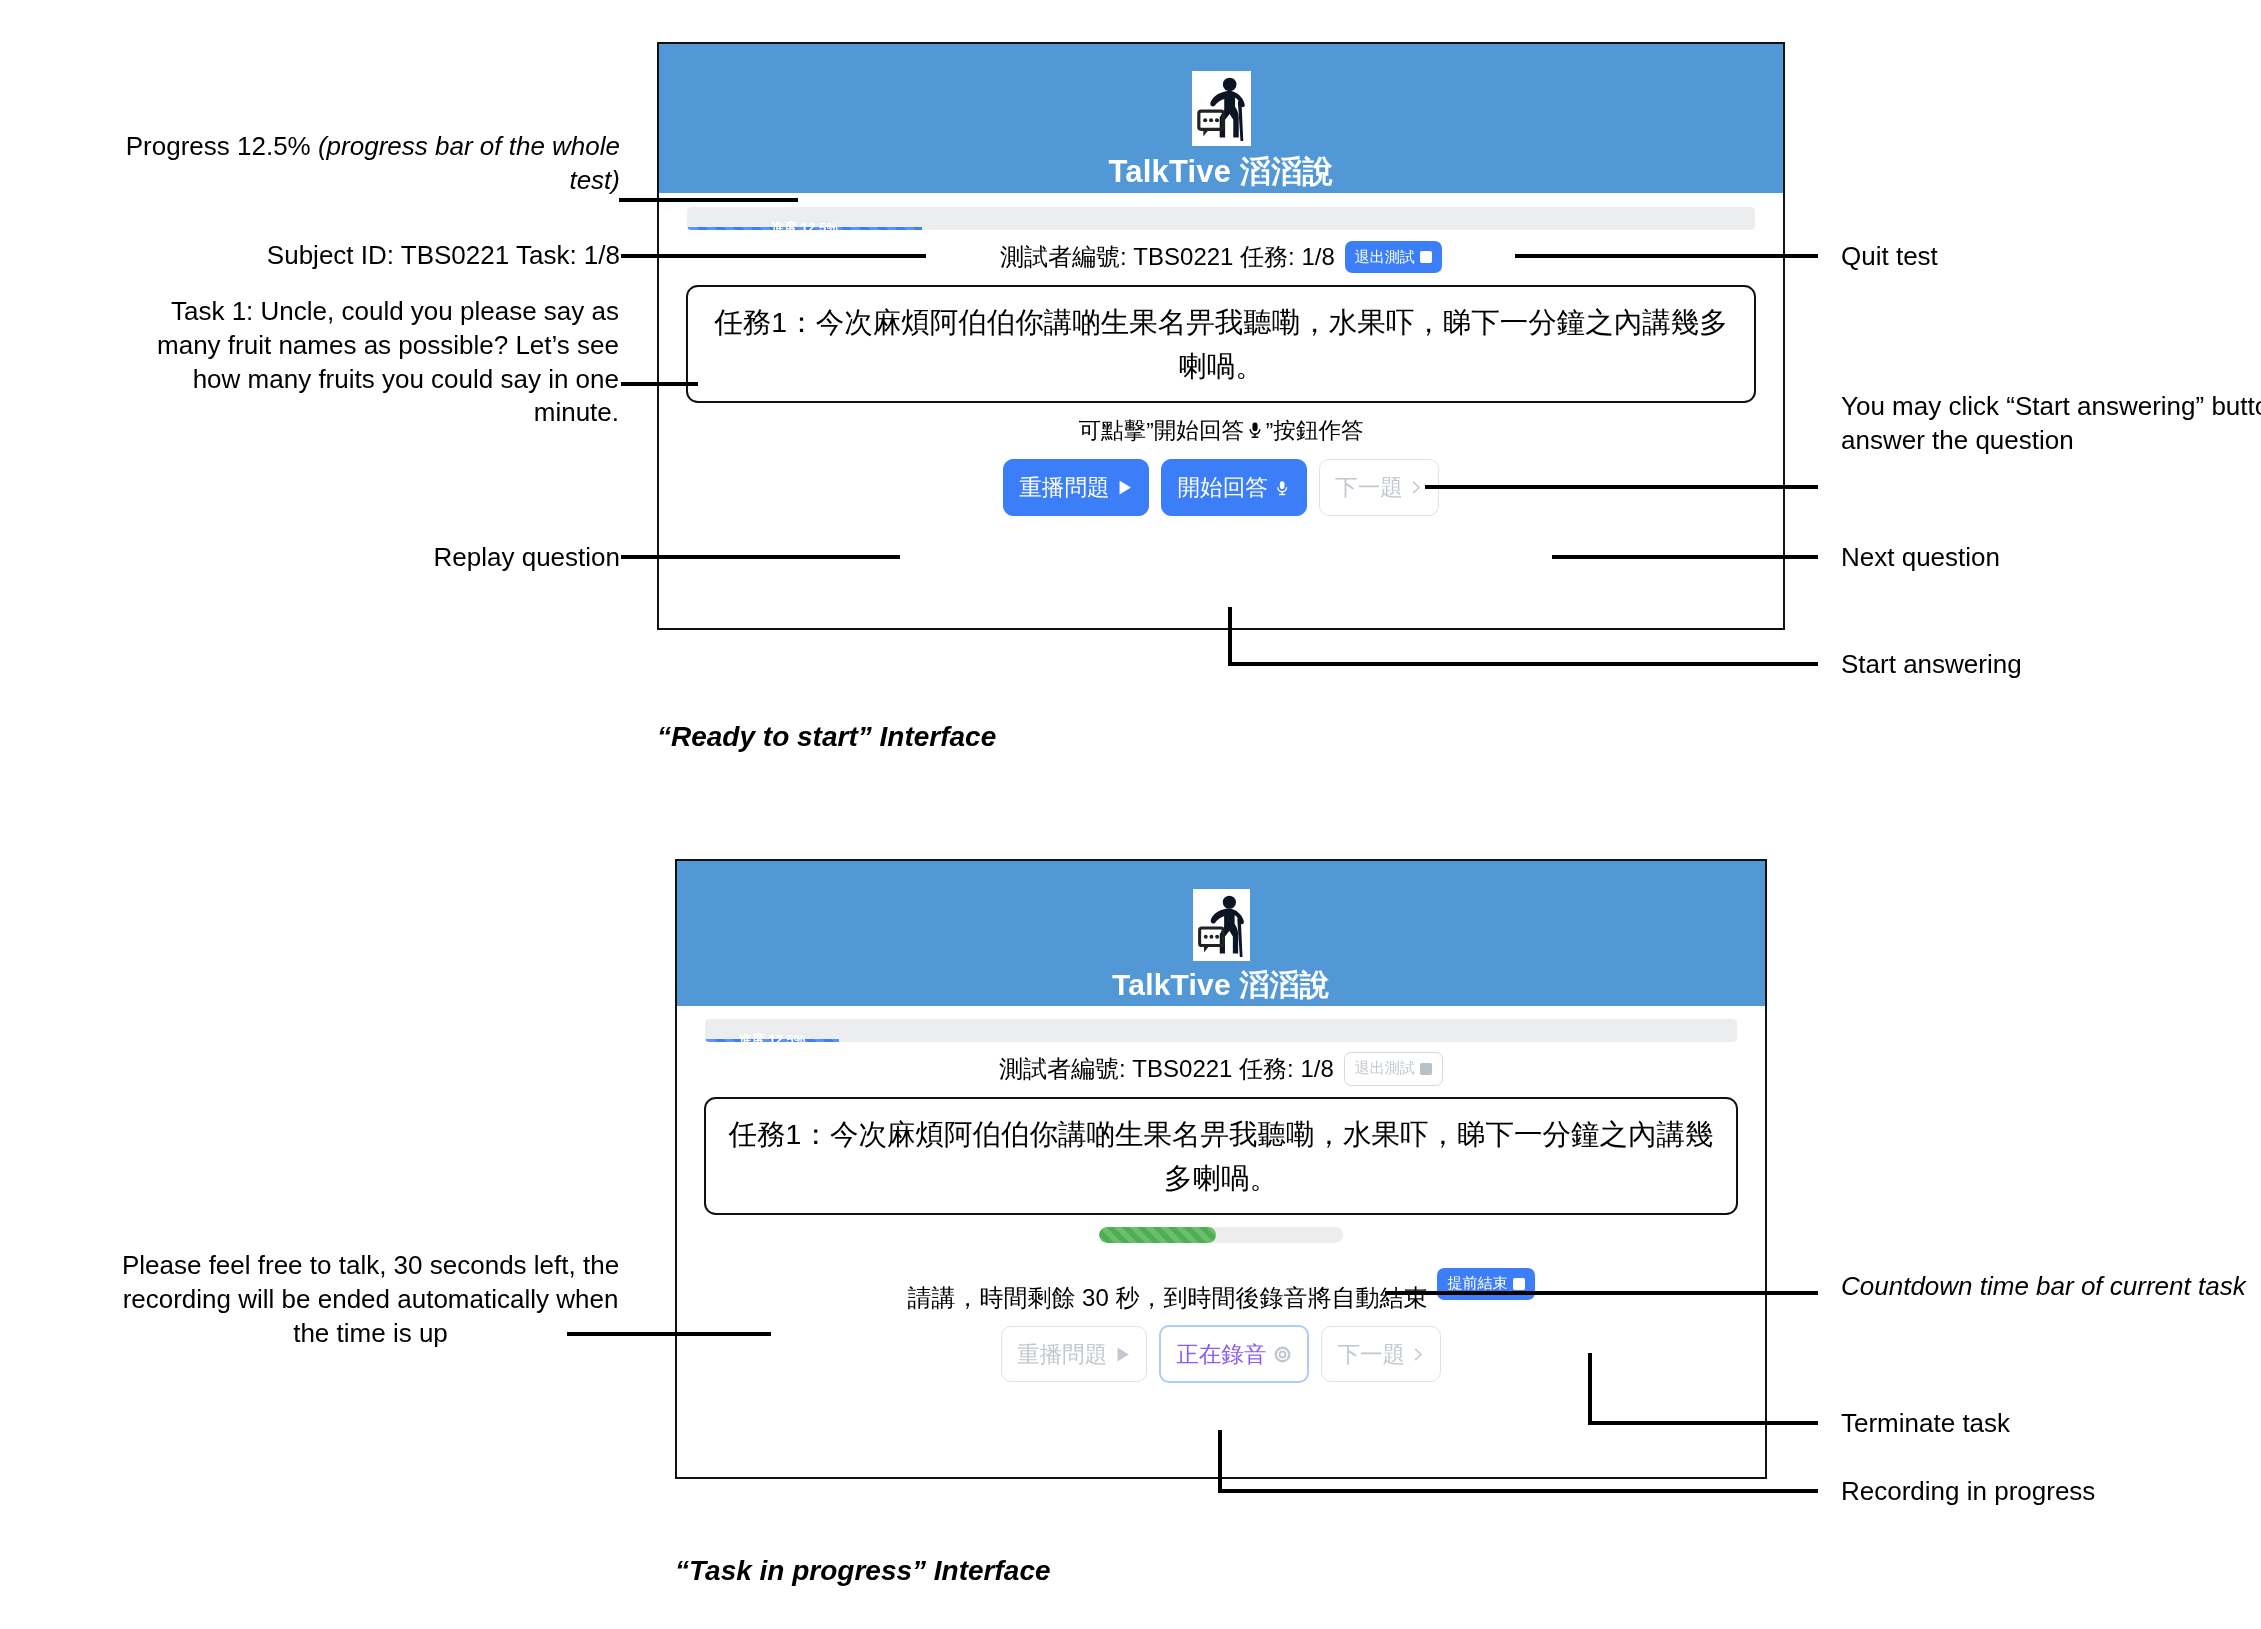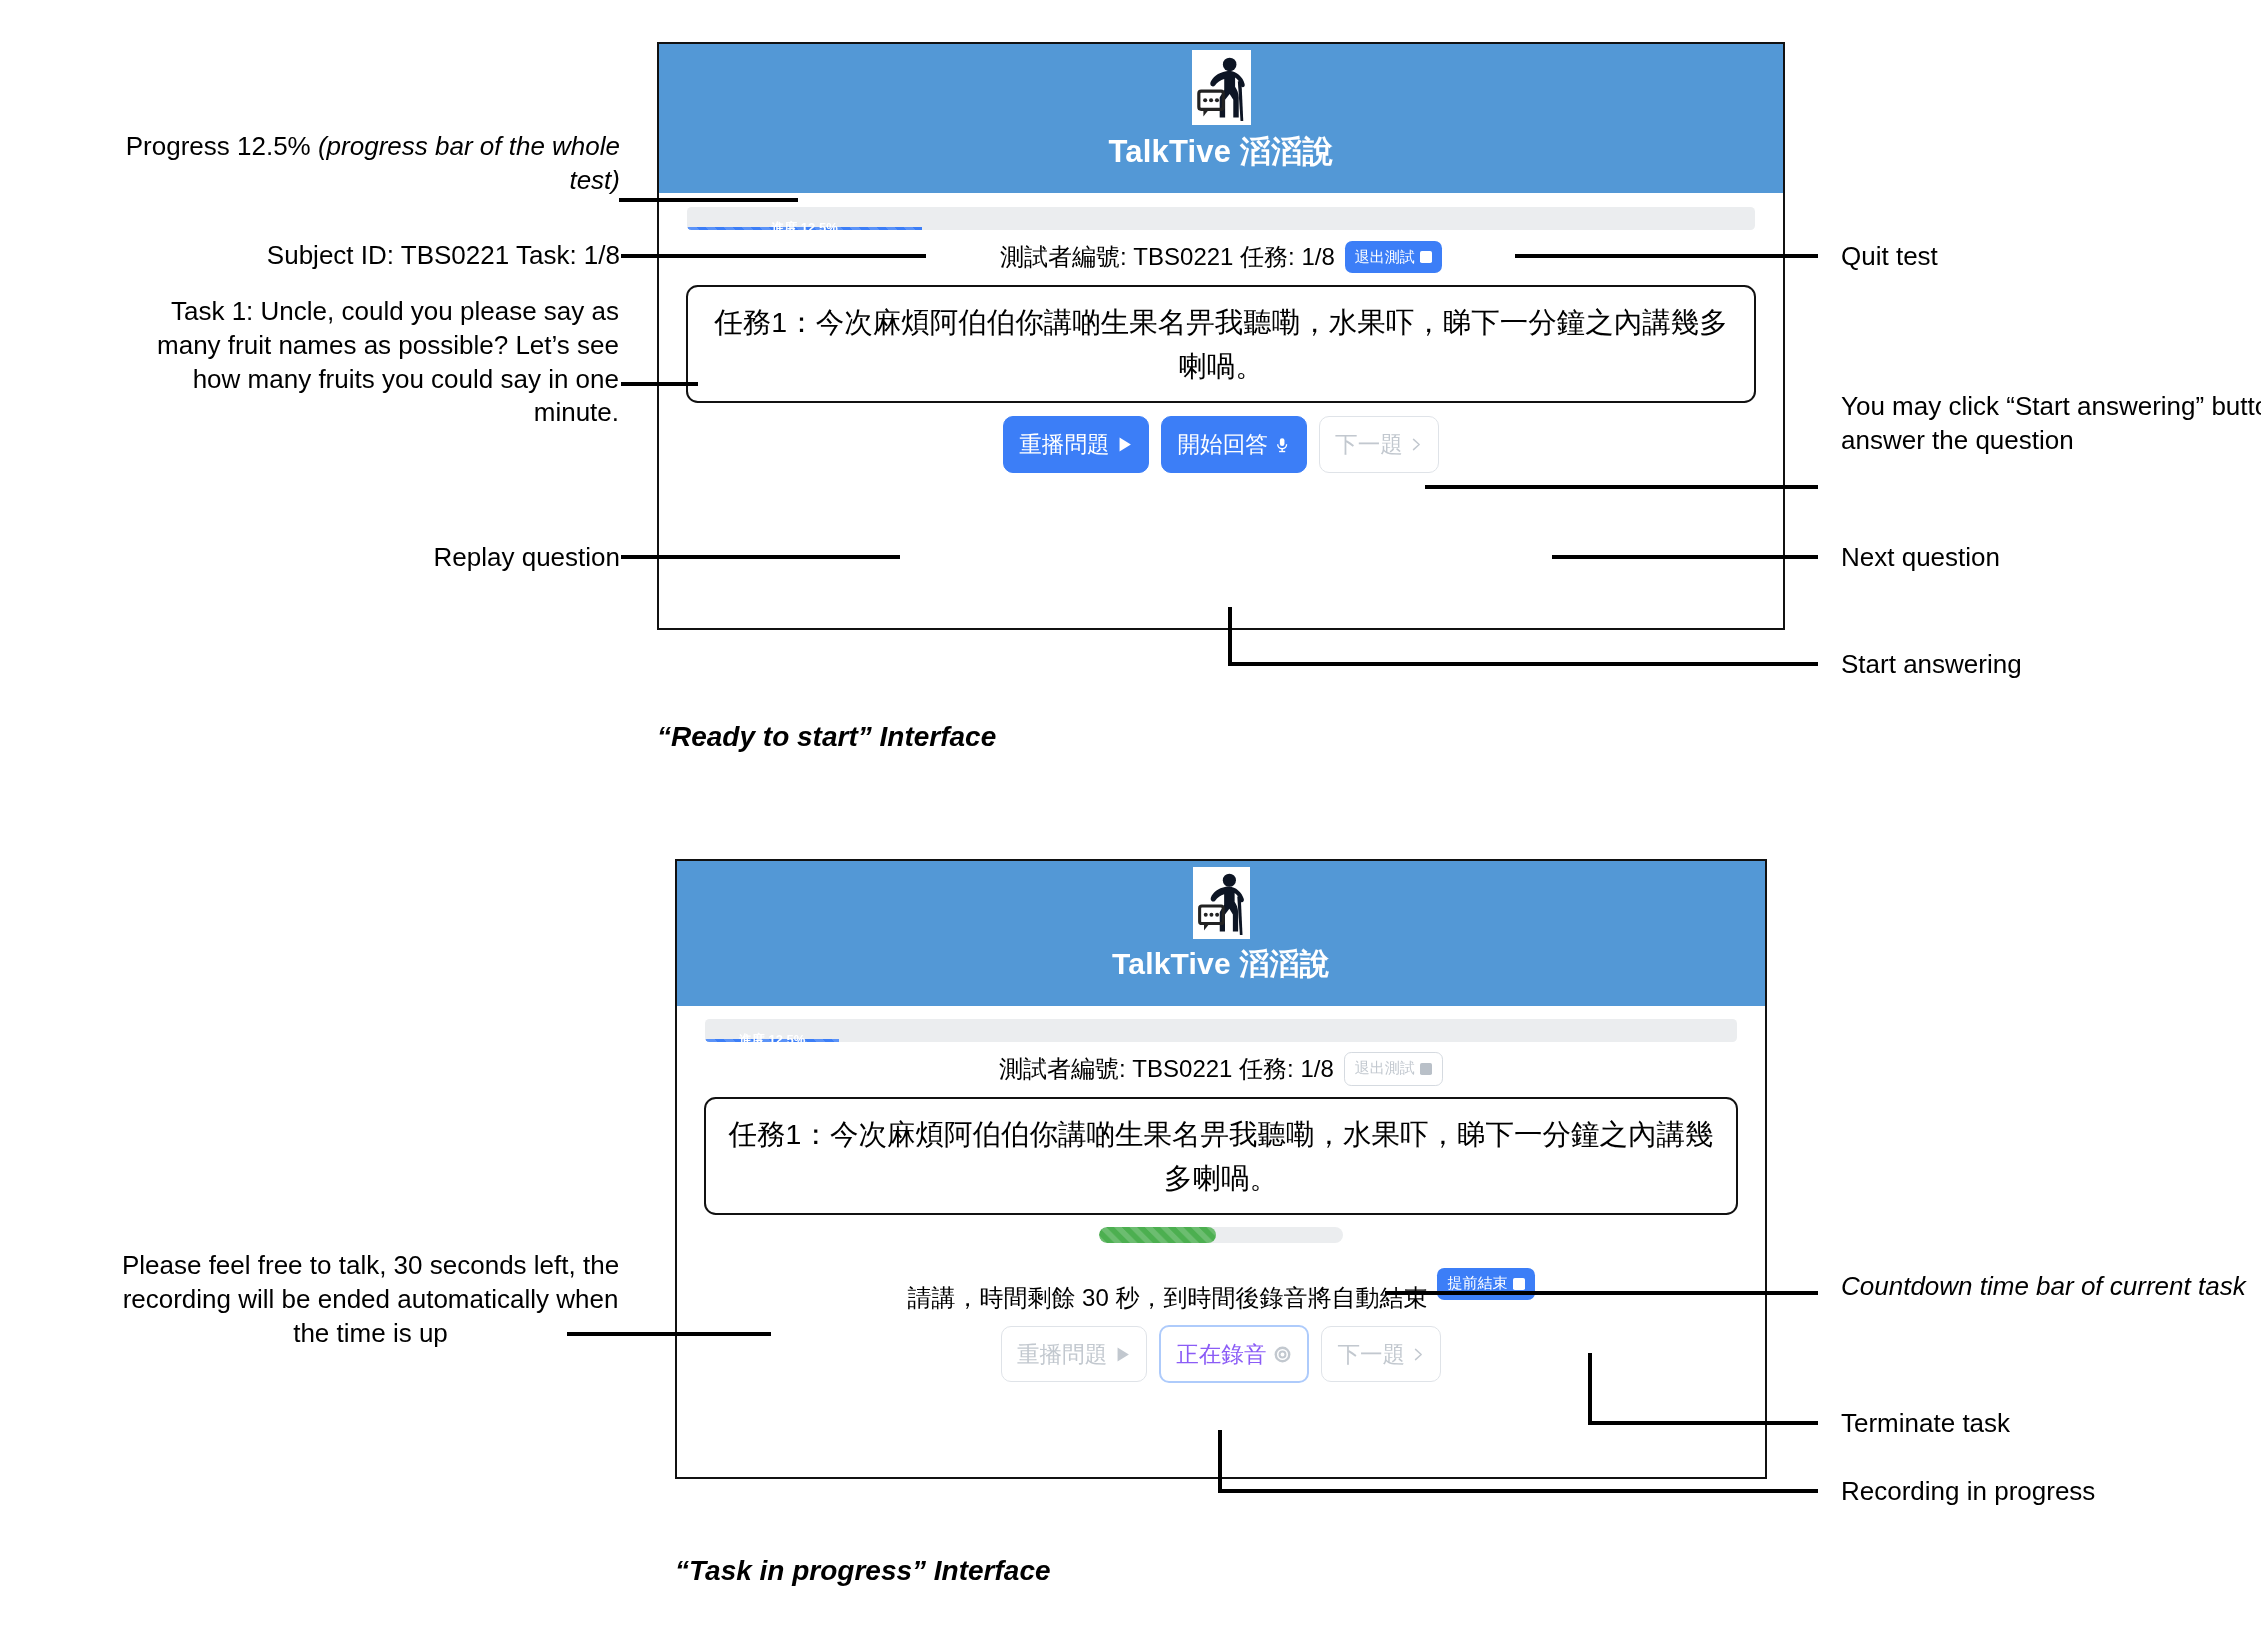--- a/index.html
+++ b/index.html
@@ -16,21 +16,21 @@
   .ann.itall{font-style:italic;}
 
   
   .lead{position:absolute;background:#000;}
   .lead.h{height:4.1px;}
   .lead.v{width:4.1px;}
 
   
   .card{position:absolute;background:#fff;border:2.3px solid #111;box-sizing:border-box;}
   .hdr{background:#5398d6;width:100%;box-sizing:border-box;
-       display:flex;flex-direction:column;align-items:center;justify-content:flex-start;}
+       display:flex;flex-direction:column;align-items:center;justify-content:flex-end;}
   .logo{background:#fff;display:flex;align-items:center;justify-content:center;}
   .logo svg{display:block;}
   .brand{color:#fff;font-weight:bold;letter-spacing:0.2px;white-space:nowrap;}
 
   .body-area{padding:0 22.6px;box-sizing:border-box;}
 
   
   .pbar-wrap{position:relative;height:23.5px;border-radius:4.5px;background:#ebedef;overflow:hidden;}
   .pbar-fill{position:absolute;left:0;top:0;bottom:0;
     background-color:#3c7ef7;
@@ -118,20 +118,30 @@
       <span class="btn btn-quit">
         <span>退出測試</span>
         <span class="sq"></span>
       </span>
     </div>
 
     <div class="qbox" style="margin:11.8px 4.5px 0 4.5px;height:118px;">
       <div class="qtext">任務1：今次麻煩阿伯伯你講啲生果名畀我聽嘞，水果吓，睇下一分鐘之內講幾多喇喎。</div>
     </div>
 
+    <div class="hint" style="margin-top:11.8px;">
+      <span>可點擊”開始回答</span>
+      <svg width="18" height="22" viewBox="0 0 24 24">
+        <rect x="8.6" y="2" width="6.8" height="11.5" rx="3.4" fill="#000"></rect>
+        <path d="M5.5 11 a6.5 6.5 0 0 0 13 0" fill="none" stroke="#000" stroke-width="2"></path>
+        <rect x="11" y="17" width="2" height="4" fill="#000"></rect>
+        <rect x="7.5" y="20.6" width="9" height="2" fill="#000"></rect>
+      </svg>
+      <span>”按鈕作答</span>
+    </div>
 
     <div class="actions" style="margin-top:13.6px;">
       <span class="abtn primary">
         <span>重播問題</span>
         <svg width="17" height="19" viewBox="0 0 24 24">
             <path d="M5 2 L21 12 L5 22 Z" fill="#fff"></path>
           </svg>
       </span>
       <span class="abtn primary">
         <span>開始回答</span>

